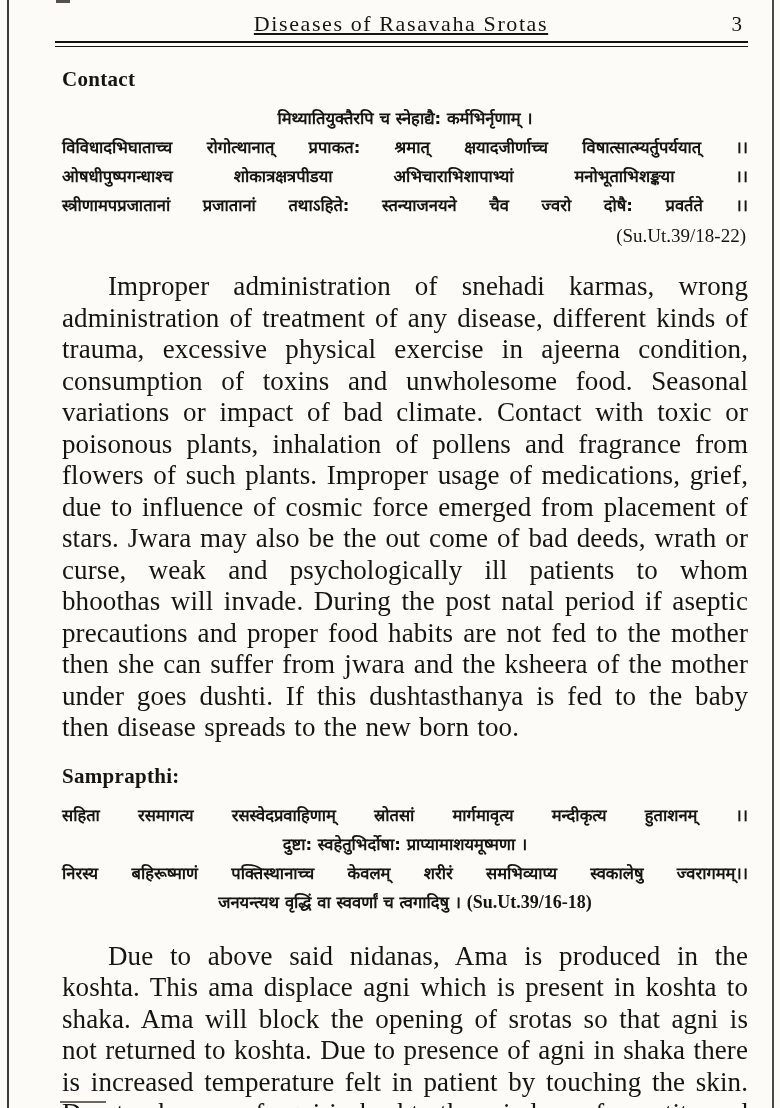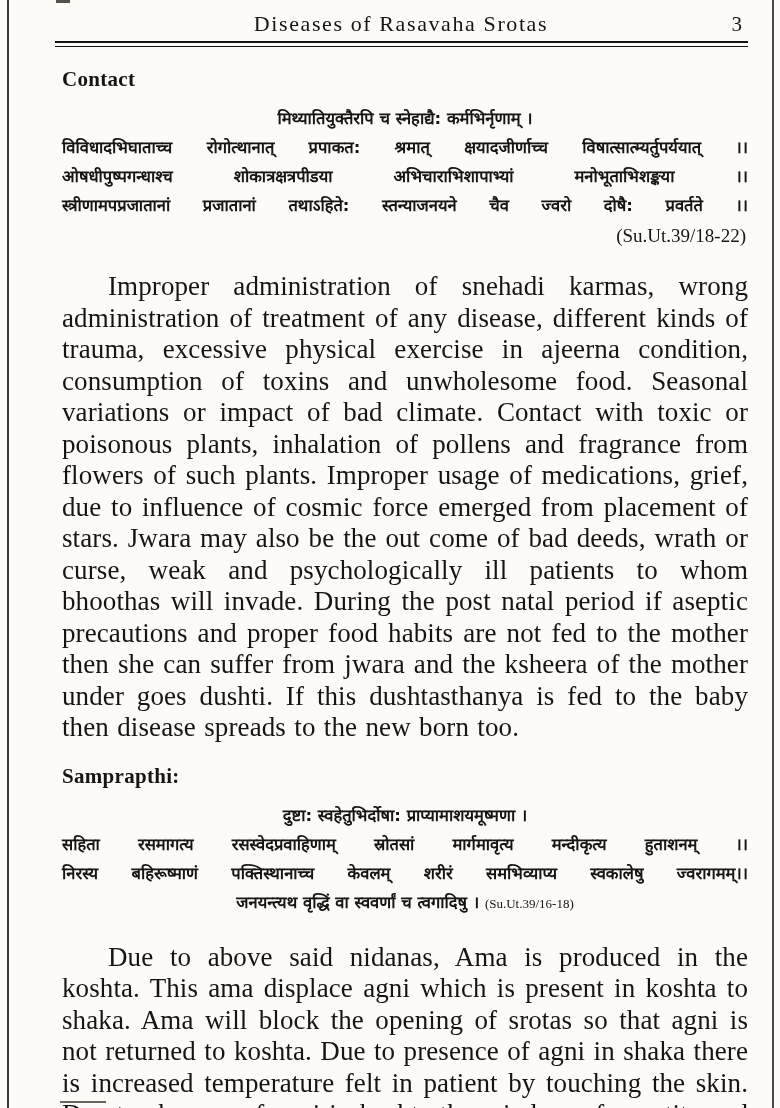--- a/index.html
+++ b/index.html
@@ -41,20 +41,21 @@
     position: relative;
     margin: 10px 34px 0 56px;
     height: 28px;
   }
   .running-title {
     display: block;
     text-align: center;
     font-size: 22px;
     letter-spacing: 1.6px;
     line-height: 28px;
+    text-decoration: underline;
   }
   .page-number {
     position: absolute;
     right: 4px; top: 0;
     font-size: 21px;
     line-height: 28px;
   }
   .header-rule { margin: 3px 32px 0 55px; }
   .header-rule .rule-a { height: 2px; background: #14120f; }
   .header-rule .rule-b { height: 1px; background: #14120f; margin-top: 3px; }
@@ -82,22 +83,22 @@
     text-align: justify;
     text-align-last: justify;
   }
   .citation {
     text-align: right;
     font-size: 19px;
     margin: 5px 2px 10px 0;
   }
   .inline-citation {
     font-family: "Liberation Serif", serif;
-    font-weight: normal;
-    font-size: 13px;
+    font-weight: bold;
+    font-size: 18px;
   }
   .body-para {
     margin: 24px 0 16px 0;
     font-size: 27px;
     line-height: 31.5px;
     text-align: justify;
     text-indent: 46px;
     word-spacing: 1.5px;
     letter-spacing: 0.1px;
   }
@@ -131,22 +132,22 @@
       <div class="verse-line vjust">स्त्रीणामपप्रजातानां प्रजातानां तथाऽहिते: स्तन्याजनयने चैव ज्वरो दोषै: प्रवर्तते ।।</div>
     </div>
 
     <div class="citation">(Su.Ut.39/18-22)</div>
 
     <p class="body-para">Improper administration of snehadi karmas, wrong administration of treatment of any disease, different kinds of trauma, excessive physical exercise in ajeerna condition, consumption of toxins and unwholesome food. Seasonal variations or impact of bad climate. Contact with toxic or poisonous plants, inhalation of pollens and fragrance from flowers of such plants. Improper usage of medications, grief, due to influence of cosmic force emerged from placement of stars. Jwara may also be the out come of bad deeds, wrath or curse, weak and psychologically ill patients to whom bhoothas will invade. During the post natal period if aseptic precautions and proper food habits are not fed to the mother then she can suffer from jwara and the ksheera of the mother under goes dushti. If this dushtasthanya is fed to the baby then disease spreads to the new born too.</p>
 
     <h2 class="section-heading">Samprapthi:</h2>
 
     <div class="verse">
+      <div class="verse-line vjust">सहिता रसमागत्य रसस्वेदप्रवाहिणाम् स्रोतसां मार्गमावृत्य मन्दीकृत्य हुताशनम् ।।</div>
       <div class="verse-line">दुष्टा: स्वहेतुभिर्दोषा: प्राप्यामाशयमूष्मणा ।</div>
-      <div class="verse-line vjust">सहिता रसमागत्य रसस्वेदप्रवाहिणाम् स्रोतसां मार्गमावृत्य मन्दीकृत्य हुताशनम् ।।</div>
       <div class="verse-line vjust">निरस्य बहिरूष्माणं पक्तिस्थानाच्च केवलम् शरीरं समभिव्याप्य स्वकालेषु ज्वरागमम्।।</div>
       <div class="verse-line">
         <span>जनयन्त्यथ वृद्धिं वा स्ववर्णां च त्वगादिषु ।</span>
         <span class="inline-citation">(Su.Ut.39/16-18)</span>
       </div>
     </div>
 
     <p class="body-para">Due to above said nidanas, Ama is produced in the koshta. This ama displace agni which is present in koshta to shaka. Ama will block the opening of srotas so that agni is not returned to koshta. Due to presence of agni in shaka there is increased temperature felt in patient by touching the skin. Due to absence of agni in koshta there is loss of appetite and digestion. Ama that is present in koshta after displacing agni from there gives other symptoms of sickness in jwara.</p>
 
   </main>

